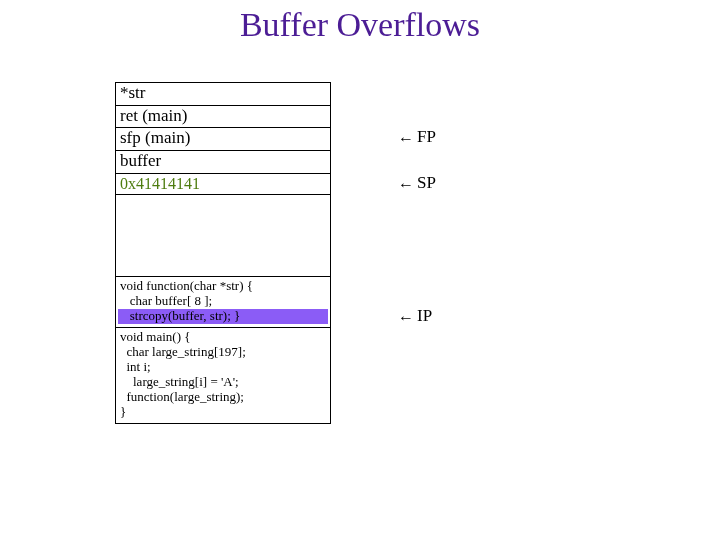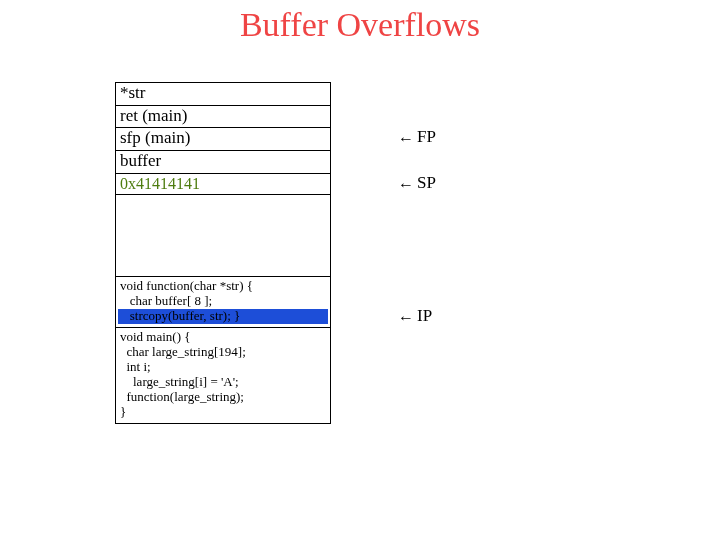--- a/index.html
+++ b/index.html
@@ -12,21 +12,21 @@
     font-family: "Times New Roman", Times, serif;
     position: relative;
   }
   .title {
     position: absolute;
     top: 6px;
     left: 0;
     width: 720px;
     text-align: center;
     font-size: 34px;
-    color: #ef4444;
+    color: #4c1d95;
   }
   .stack {
     position: absolute;
     left: 115px;
     top: 82px;
     width: 216px;
     border: 1px solid #000;
     font-size: 17px;
     line-height: 1.1;
   }
@@ -46,21 +46,21 @@
   }
   .code-block {
     font-family: "Times New Roman", Times, serif;
     font-size: 13px;
     line-height: 1.15;
     border-bottom: 1px solid #000;
     padding: 2px 2px 3px 2px;
   }
   .code-block.last { border-bottom: none; }
   .code-line { white-space: pre; padding: 0 2px; }
-  .hl { background: #1d4ed8; }
+  .hl { background: #8b5cf6; }
   .ptr {
     position: absolute;
     font-size: 17px;
     color: #000;
   }
   .arrow {
     display: inline-block;
     margin-right: 3px;
     font-size: 16px;
   }
@@ -79,21 +79,21 @@
   <div class="gap"></div>
 
   <div class="code-block">
     <div class="code-line">void function(char *str) {</div>
     <div class="code-line">   char buffer[ 8 ];</div>
     <div class="code-line hl">   strcopy(buffer, str); }</div>
   </div>
 
   <div class="code-block last">
     <div class="code-line">void main() {</div>
-    <div class="code-line">  char large_string[194];</div>
+    <div class="code-line">  char large_string[197];</div>
     <div class="code-line">  int i;</div>
     <div class="code-line">    large_string[i] = 'A';</div>
     <div class="code-line">  function(large_string);</div>
     <div class="code-line">}</div>
   </div>
 </div>
 
 <div class="ptr" style="left:398px; top:127px;">
   <span class="arrow">←</span><span>FP</span>
 </div>

